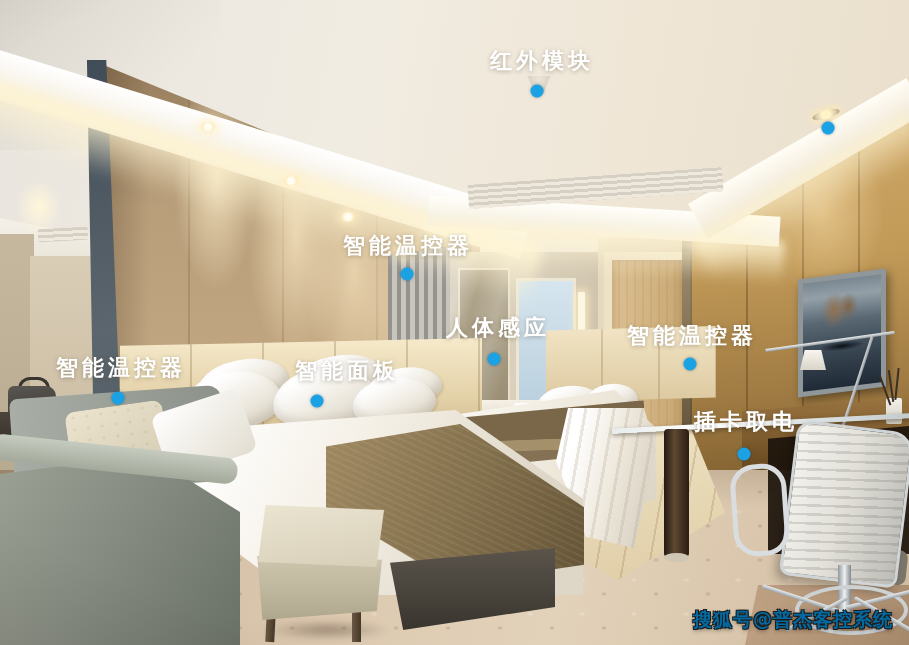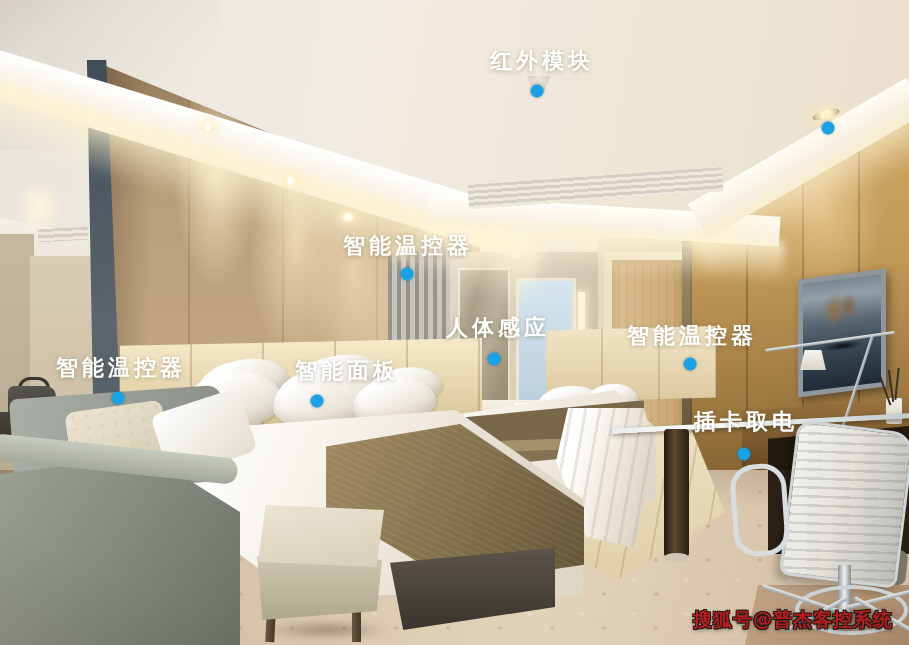--- a/index.html
+++ b/index.html
@@ -253,21 +253,21 @@
   .rgb-device{left:812px;top:110px;width:28px;height:9px;border-radius:50%;transform:rotate(-16deg);
     background:radial-gradient(circle at 50% 50%,#fff3c8 0 30%,#d9c9a8 70%,#b09a76 100%);
     box-shadow:0 0 7px 2px rgba(255,236,180,.85);}
   .callout{position:absolute;transform:translate(-50%,-50%);white-space:nowrap;
     color:var(--label,#fff);font-weight:700;font-size:22px;letter-spacing:4px;
     text-shadow:0 1px 4px rgba(80,70,50,.4);}
   .dot{position:absolute;width:13px;height:13px;border-radius:50%;
     background:var(--marker,#1ba2e4);transform:translate(-50%,-50%);
     box-shadow:0 0 3px rgba(0,60,100,.45);}
   .watermark{position:absolute;right:16px;top:607px;font-size:19px;font-weight:700;
-    letter-spacing:1px;color:#b91c1c;
+    letter-spacing:1px;color:#0369a1;
     text-shadow:-1px -1px 0 #1c1c1c,1px -1px 0 #1c1c1c,-1px 1px 0 #1c1c1c,1px 1px 0 #1c1c1c,0 2px 4px rgba(0,0,0,.5);}
 </style>
 </head>
 <body>
 
 <div id="stage">
 
   <div class="el ceiling"></div>
   <div class="el ceiling-shade"></div>
   <div class="el head-wall"></div>

